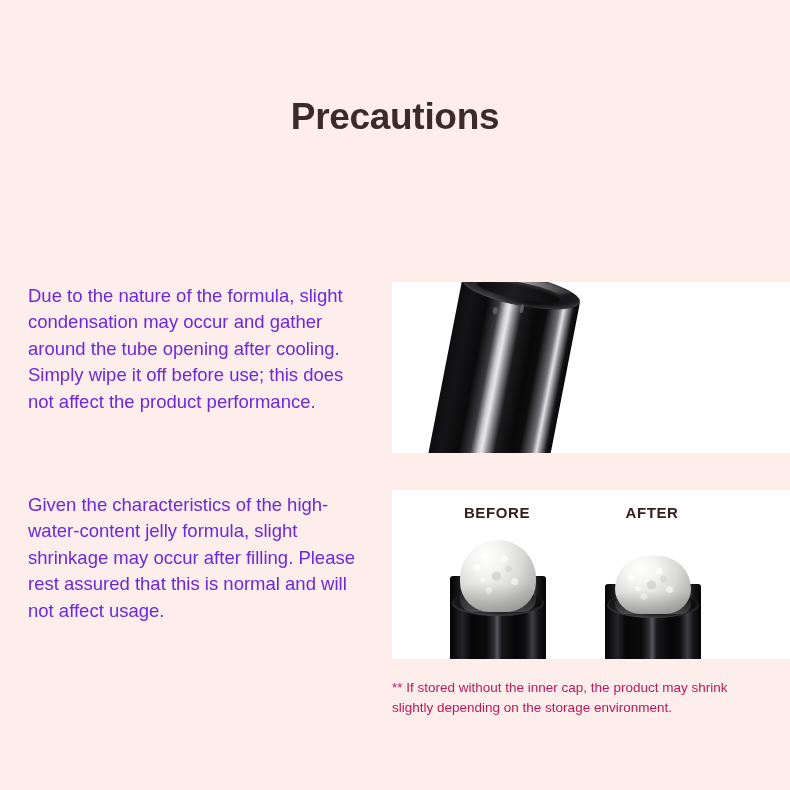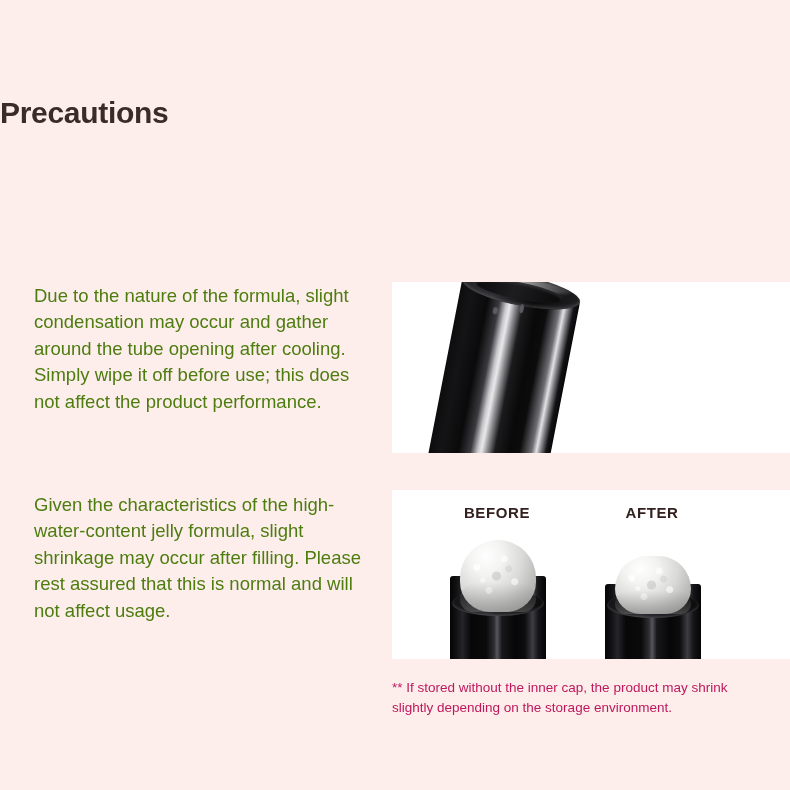--- a/index.html
+++ b/index.html
@@ -10,34 +10,35 @@
     font-family:"Liberation Sans", sans-serif;
     overflow:hidden;
     position:relative;
   }
 
   
   .page-title {
     position:absolute;
     left:0; top:96px;
     width:790px;
-    font-size:30px;
+    text-align:center;
+    font-size:37px;
     font-weight:bold;
     color:#3c2a2a;
     letter-spacing:-0.3px;
   }
 
   
   .text-block {
     position:absolute;
-    left:34px;
+    left:28px;
     width:330px;
     font-size:18.5px;
     line-height:1.43;
-    color:#4d7c0f;
+    color:#6d28d9;
     font-weight:400;
   }
   .text-block-1 { top:283px; }
   .text-block-2 { top:492px; }
 
   
   .panel {
     position:absolute;
     left:392px;
     width:402px;

